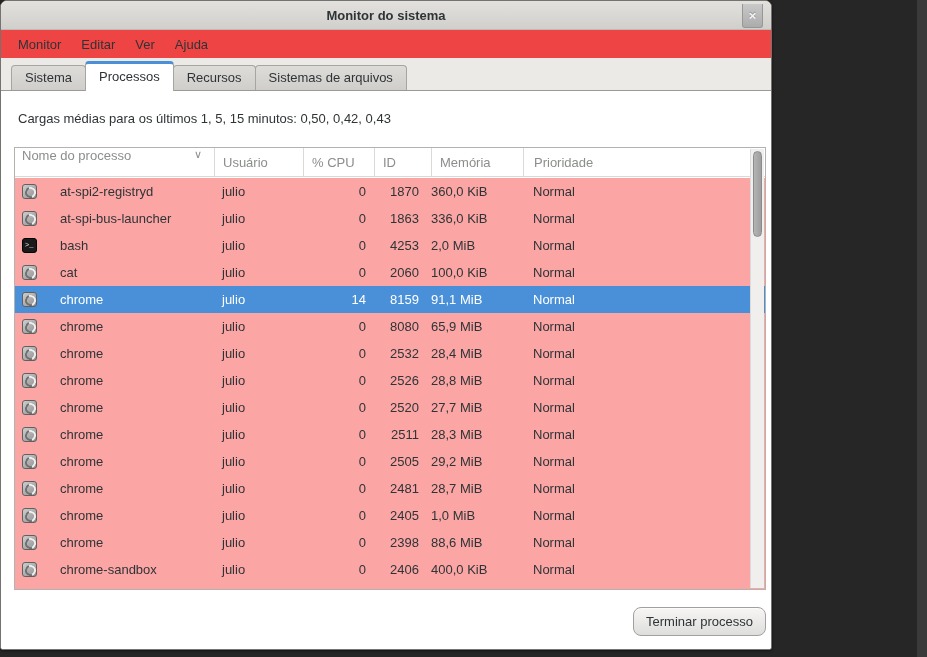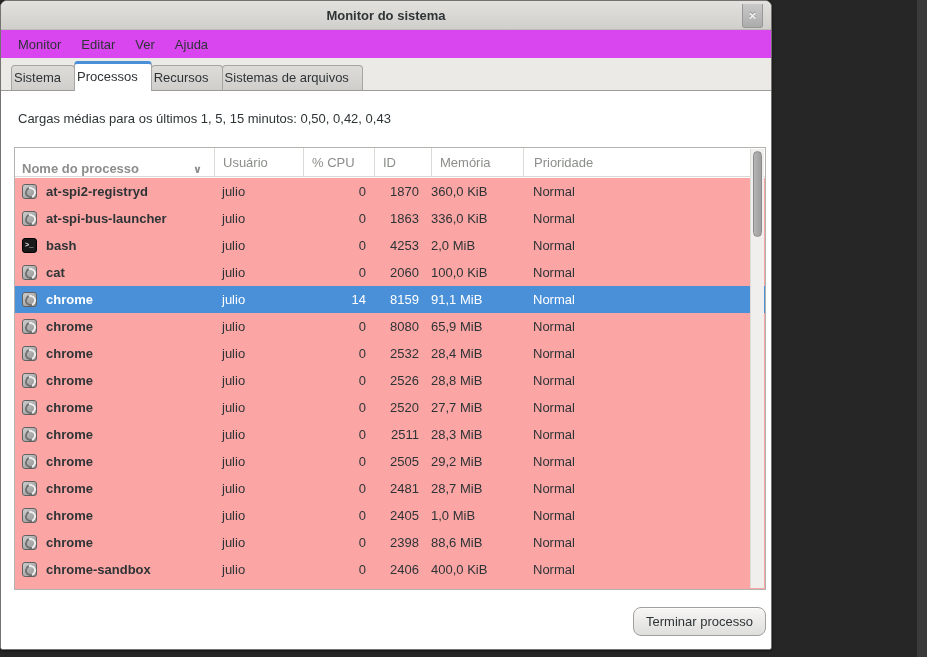--- a/index.html
+++ b/index.html
@@ -39,21 +39,21 @@
     width:21px; height:24px;
     background:linear-gradient(#c9c9c9,#acacac);
     border:1px solid #979797; border-top:none;
     border-radius:0 0 3px 3px;
     color:#f4f4f4; font-size:13px; font-weight:bold;
     display:flex; align-items:center; justify-content:center;
     cursor:default; text-shadow:0 -1px 0 #8a8a8a;
   }
   .menubar {
     height:28px; flex:0 0 28px;
-    background:#d946ef;
+    background:#ef4444;
     display:flex; align-items:center;
     padding-left:10px;
   }
   .menu-item {
     font-size:13px; color:#2e3436;
     padding:4px 7px; margin-right:6px;
   }
   
   .tabbar {
     height:33px; flex:0 0 33px;
@@ -62,21 +62,21 @@
     display:flex; align-items:flex-end;
     padding-left:10px;
     position:relative;
   }
   .tab {
     font-size:13px; color:#2e3436;
     background:linear-gradient(#dedcd9,#d0cecb);
     border:1px solid #a7a5a2;
     border-bottom:none;
     border-radius:4px 4px 0 0;
-    padding:4px 13px 5px 2px;
+    padding:4px 13px 5px 13px;
     margin-right:-1px;
     position:relative;
   }
   .tab.active {
     background:#ffffff;
     border-top:3px solid #4a90d9;
     padding-top:5px; padding-bottom:7px;
     margin-bottom:-1px;
     z-index:2;
   }
@@ -111,21 +111,21 @@
   .th:first-child { border-left:none; }
   .th .sort-glyph { margin-left:auto; margin-right:12px; font-size:11px; color:#8b8e8a; }
   .tbody { position:absolute; top:30px; left:0; right:0; bottom:0; overflow:hidden; }
   .row {
     display:flex; height:27px; align-items:center;
     font-size:13px; color:#2e3436; background:#fca5a5;
     white-space:nowrap;
   }
   .row.selected { background:#4a90d9; color:#ffffff; }
   .cell { overflow:hidden; white-space:nowrap; }
-  .c-name { width:199px; padding-left:7px; display:flex; align-items:flex-end; gap:9px;font-weight:bold; }
+  .c-name { width:199px; padding-left:7px; display:flex; align-items:flex-start; gap:23px; }
   .c-user { width:89px;  padding-left:8px; }
   .c-cpu  { width:71px;  padding-right:8px; text-align:right; }
   .c-id   { width:48px;  padding-right:3px; text-align:right; }
   .c-mem  { width:92px;  padding-right:8px; text-align:left;margin-left:9px; }
   .c-prio { flex:1; padding-left:10px; }
   
   .picon {
     width:15px; height:15px; flex:0 0 15px;
     border-radius:3px; position:relative;
   }

